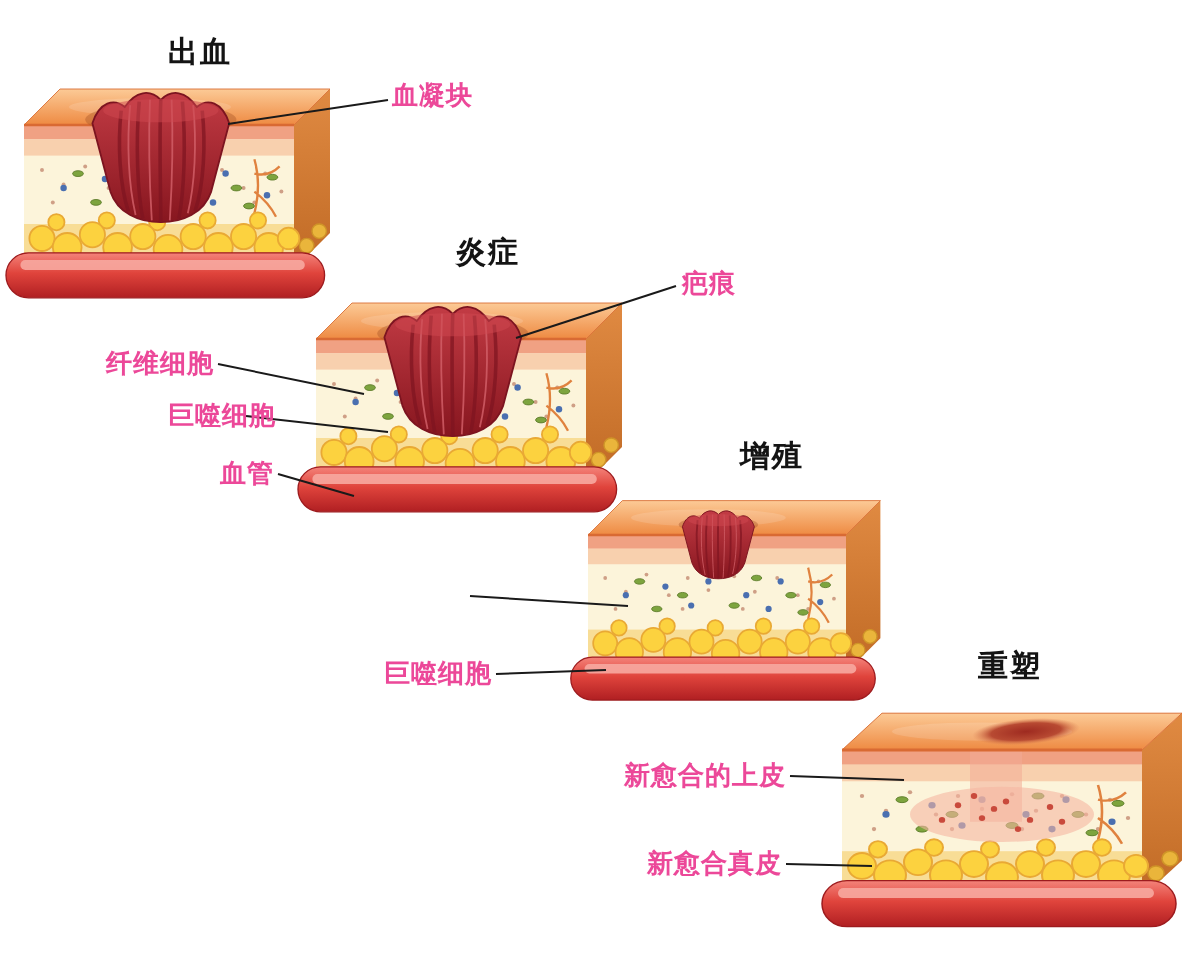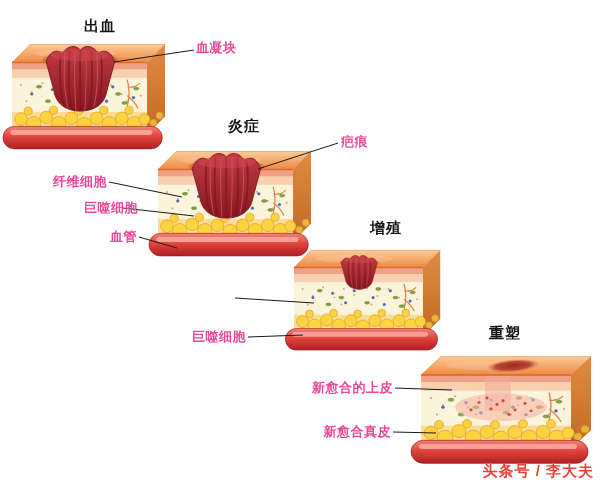--- a/index.html
+++ b/index.html
@@ -211,15 +211,14 @@
 
   <div class="lbl" style="left:196px;top:39px">血凝块</div>
   <div class="lbl" style="left:341px;top:133px">疤痕</div>
   <div class="lbl" style="right:493px;top:173px">纤维细胞</div>
   <div class="lbl" style="right:462px;top:199px">巨噬细胞</div>
   <div class="lbl" style="right:463px;top:228px">血管</div>
   <div class="lbl" style="right:354px;top:328px">巨噬细胞</div>
   <div class="lbl" style="right:209px;top:423px">新愈合真皮</div>
   <div class="lbl" style="right:207px;top:379px">新愈合的上皮</div>
 
-  <div class="wm" style="right:6px;top:462px">头条号 / 李大夫</div>
 
 </div>
 
 </body></html>

